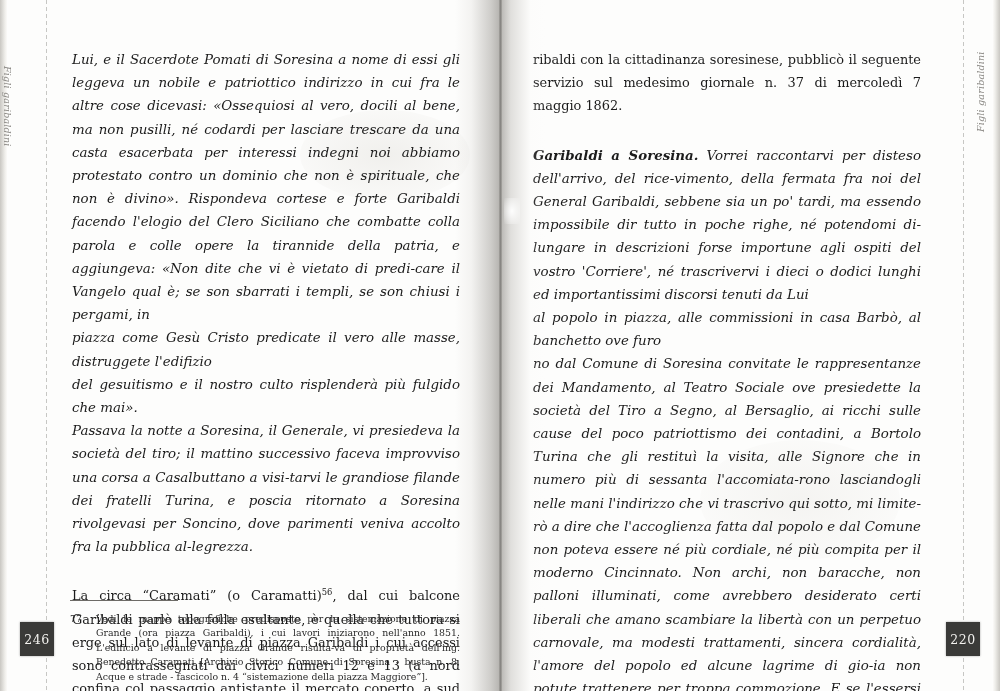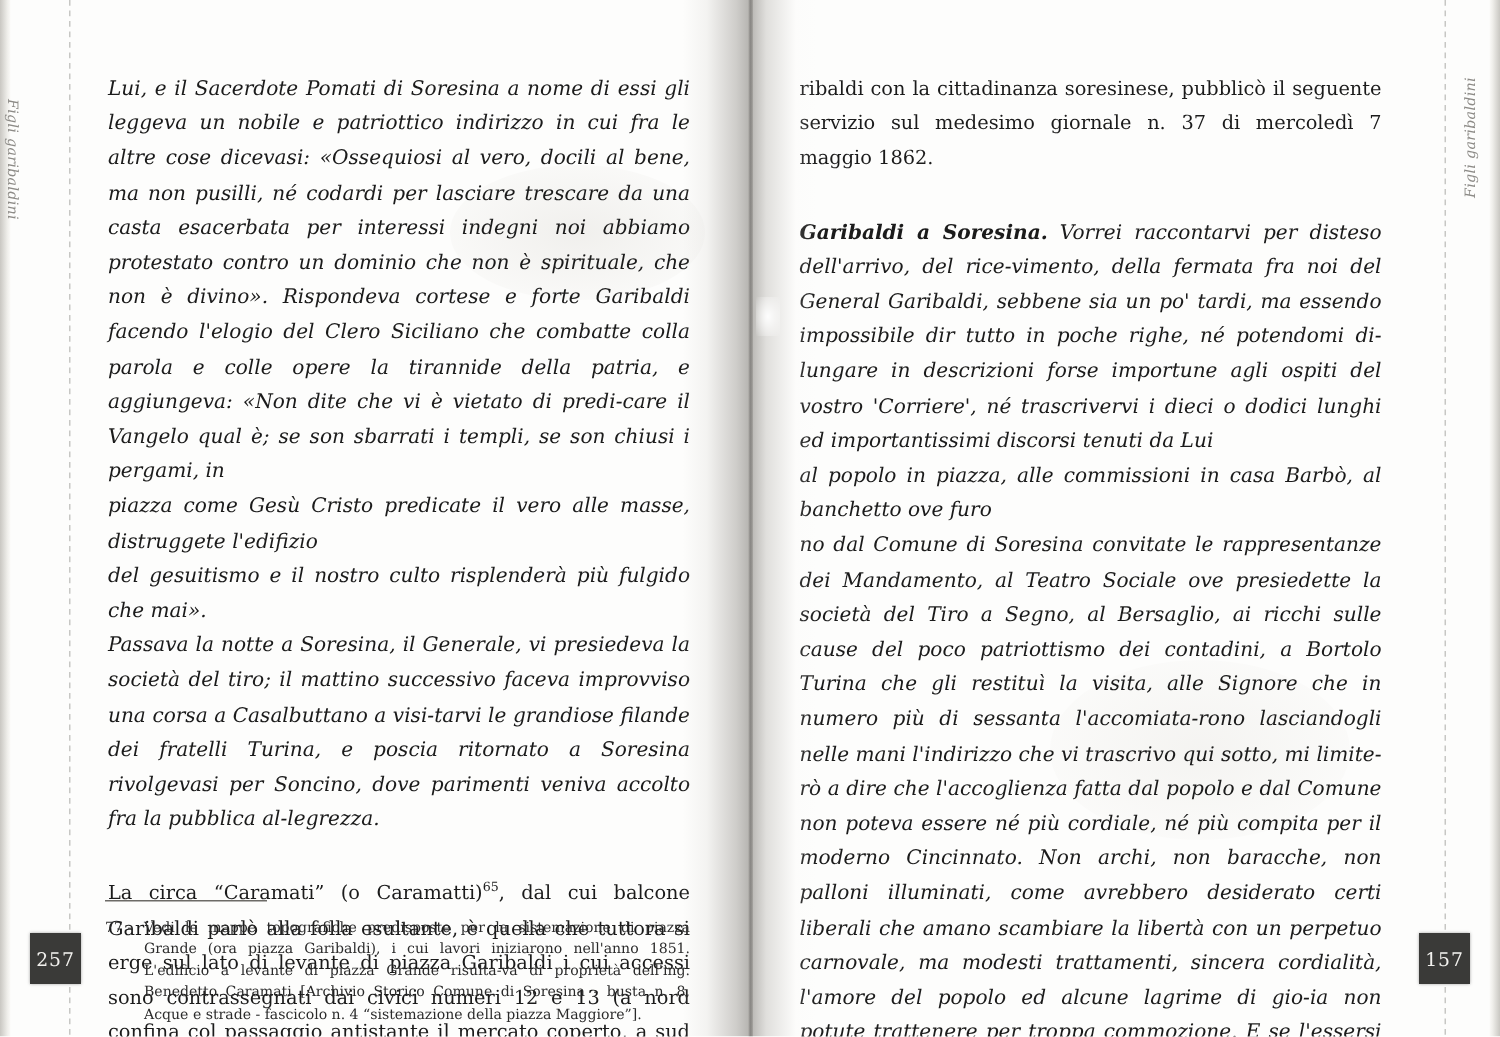--- a/index.html
+++ b/index.html
@@ -247,21 +247,21 @@
 
     <p class="body italic faded">piazza come Gesù Cristo predicate il vero alle masse, distruggete l'edifizio</p>
 
     <p class="body italic">del gesuitismo e il nostro culto risplenderà più fulgido che mai».</p>
 
     <p class="body italic">Passava la notte a Soresina, il Generale, vi presiedeva la società del tiro; il mattino successivo faceva improvviso una corsa a Casalbuttano a visi-tarvi le grandiose filande dei fratelli Turina, e poscia ritornato a Soresina rivolgevasi per Soncino, dove parimenti veniva accolto fra la pubblica al-legrezza.</p>
 
     <div class="gap-lg"></div>
 
     <p class="body roman">
-      <span>La circa “Caramati” (o Caramatti)</span><sup class="fn">65</sup><span>, dal cui balcone Garibaldi parlò alla folla esultante, è quella che tuttora si erge sul lato di levante di piazza Garibaldi i cui accessi sono contrassegnati dai civici numeri 12 e 13 (a nord confina col passaggio antistante il mercato coperto, a sud con la via Genala).</span>
+      <span>La circa “Caramati” (o Caramatti)</span><sup class="fn">56</sup><span>, dal cui balcone Garibaldi parlò alla folla esultante, è quella che tuttora si erge sul lato di levante di piazza Garibaldi i cui accessi sono contrassegnati dai civici numeri 12 e 13 (a nord confina col passaggio antistante il mercato coperto, a sud con la via Genala).</span>
     </p>
 
   </div>
 
   <div id="footnote">
     <div id="footnote-rule"></div>
     <div class="fn-row">
       <div class="fn-num">77 -</div>
       <div class="fn-text">Vedi le mappe topografiche predisposte per la sistemazione di piazza Grande (ora piazza Garibaldi), i cui lavori iniziarono nell'anno 1851. L'edificio a levante di piazza Grande risulta-va di proprietà dell'ing. Benedetto Caramati [Archivio Storico Comune di Soresina - busta n. 8, Acque e strade - fascicolo n. 4 “sistemazione della piazza Maggiore”].</div>
     </div>
@@ -282,16 +282,16 @@
     <p class="body italic">no dal Comune di Soresina convitate le rappresentanze dei Mandamento, al Teatro Sociale ove presiedette la società del Tiro a Segno, al Bersaglio, ai ricchi sulle cause del poco patriottismo dei contadini, a Bortolo Turina che gli restituì la visita, alle Signore che in numero più di sessanta l'accomiata-rono lasciandogli nelle mani l'indirizzo che vi trascrivo qui sotto, mi limite-rò a dire che l'accoglienza fatta dal popolo e dal Comune non poteva essere né più cordiale, né più compita per il moderno Cincinnato. Non archi, non baracche, non palloni illuminati, come avrebbero desiderato certi liberali che amano scambiare la libertà con un perpetuo carnovale, ma modesti trattamenti, sincera cordialità, l'amore del popolo ed alcune lagrime di gio-ia non potute trattenere per troppa commozione. E se l'essersi fermato al banchetto, di circa settanta commensali, quasi tre ore, se l'essersi, sebbene stanco, trattenuto fra i soci della Società del Tiro mandamentale per un'ora e mezzo ed aver parlato più volte fra gli applausi e la commozione di tutti, di concordia, della necessità di armare il popolo, dell'esercito nostro, di quelli di Francia, Svizzera e Spagna, e finalmente della Religione di Cristo e della necessità di aver presto Roma Capitale d'Italia, cuore della Nazione, ed averci, dopo accettata la Presidenza onoraria, lasciato un autografo di ringraziamento che vi prego di stampare, se ripeto queste non sono prove sufficienti dell'amore che gli abbiamo mostrato noi, e della gratitudine e soddisfazione di Lui, non saprei, qual altra cosa potrebbe meglio farne</p>
   </div>
 
   <div id="gutter"></div>
   <div id="gutter-line"></div>
   <div id="gutter-highlight"></div>
 
   <div class="runhead left-head">Figli garibaldini</div>
   <div class="runhead right-head">Figli garibaldini</div>
 
-  <div class="pagenum left">257</div>
-  <div class="pagenum right">157</div>
+  <div class="pagenum left">246</div>
+  <div class="pagenum right">220</div>
 
 </div>
 
 </body></html>

